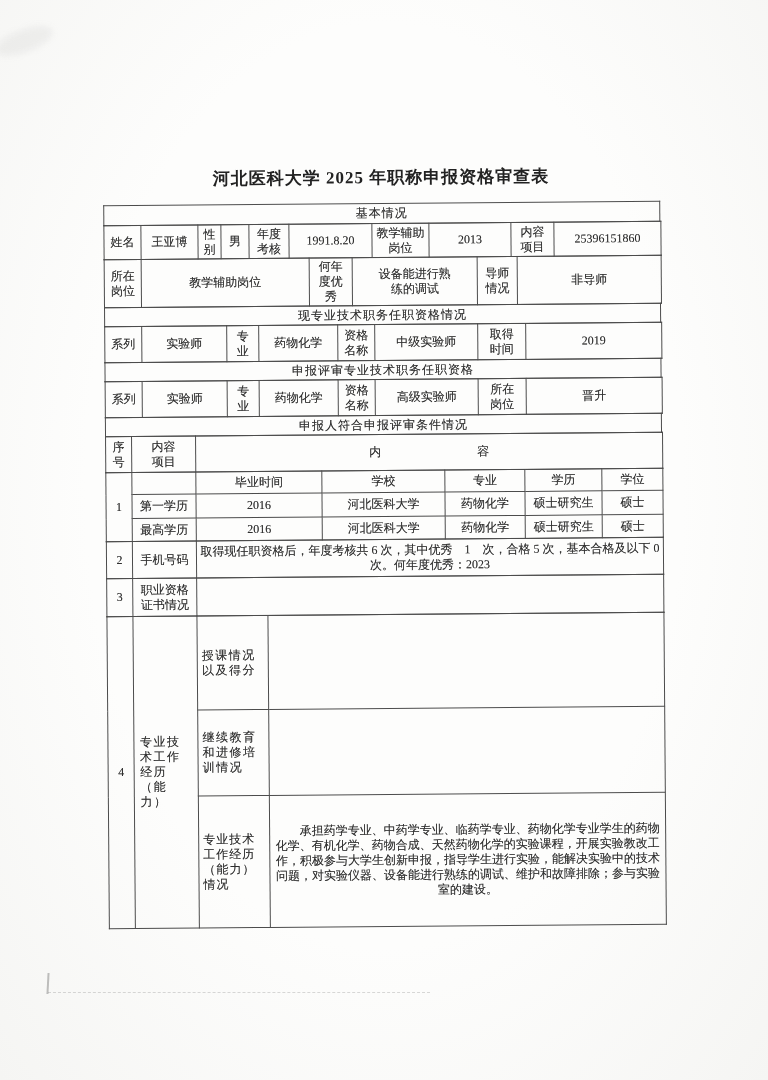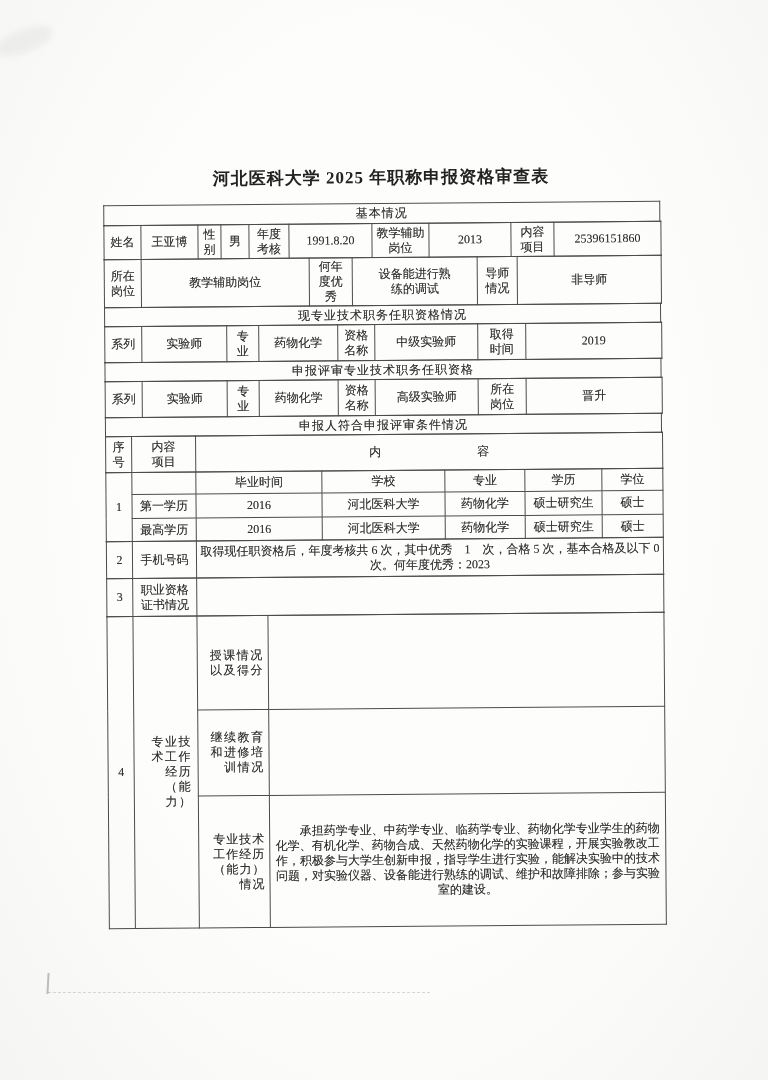--- a/index.html
+++ b/index.html
@@ -30,21 +30,21 @@
     font-size:12px;line-height:15px;
     text-align:center;vertical-align:middle;
     padding:1px 2px;overflow:hidden;
     text-shadow:0 0 0.5px rgba(70,70,70,0.55);
   }
   td.sechdr{font-size:12px;letter-spacing:1px;}
   td.lbl .w2{display:block;width:2.4em;margin:0 auto;}
   td.lbl .w4{display:block;width:4.3em;margin:0 auto;}
   td.lbl .w1{display:block;width:1.2em;margin:0 auto;}
   .sublbl{letter-spacing:1.5px;}
-  .sublbl .wn{display:block;width:62px;margin:0 auto;text-align:right;}
+  .sublbl .wn{display:block;width:62px;margin:0 auto;text-align:left;}
   td.txtcell{
     text-align:left;padding:4px 9px;line-height:19px;
   }
   td.para{
     text-align:justify;padding:4px 11px;line-height:19.5px;
   }
   td.para .indent{text-indent:2em;display:block;}
   td.val-left{text-align:left;padding-left:7px;}
   
   .artifact-line{

